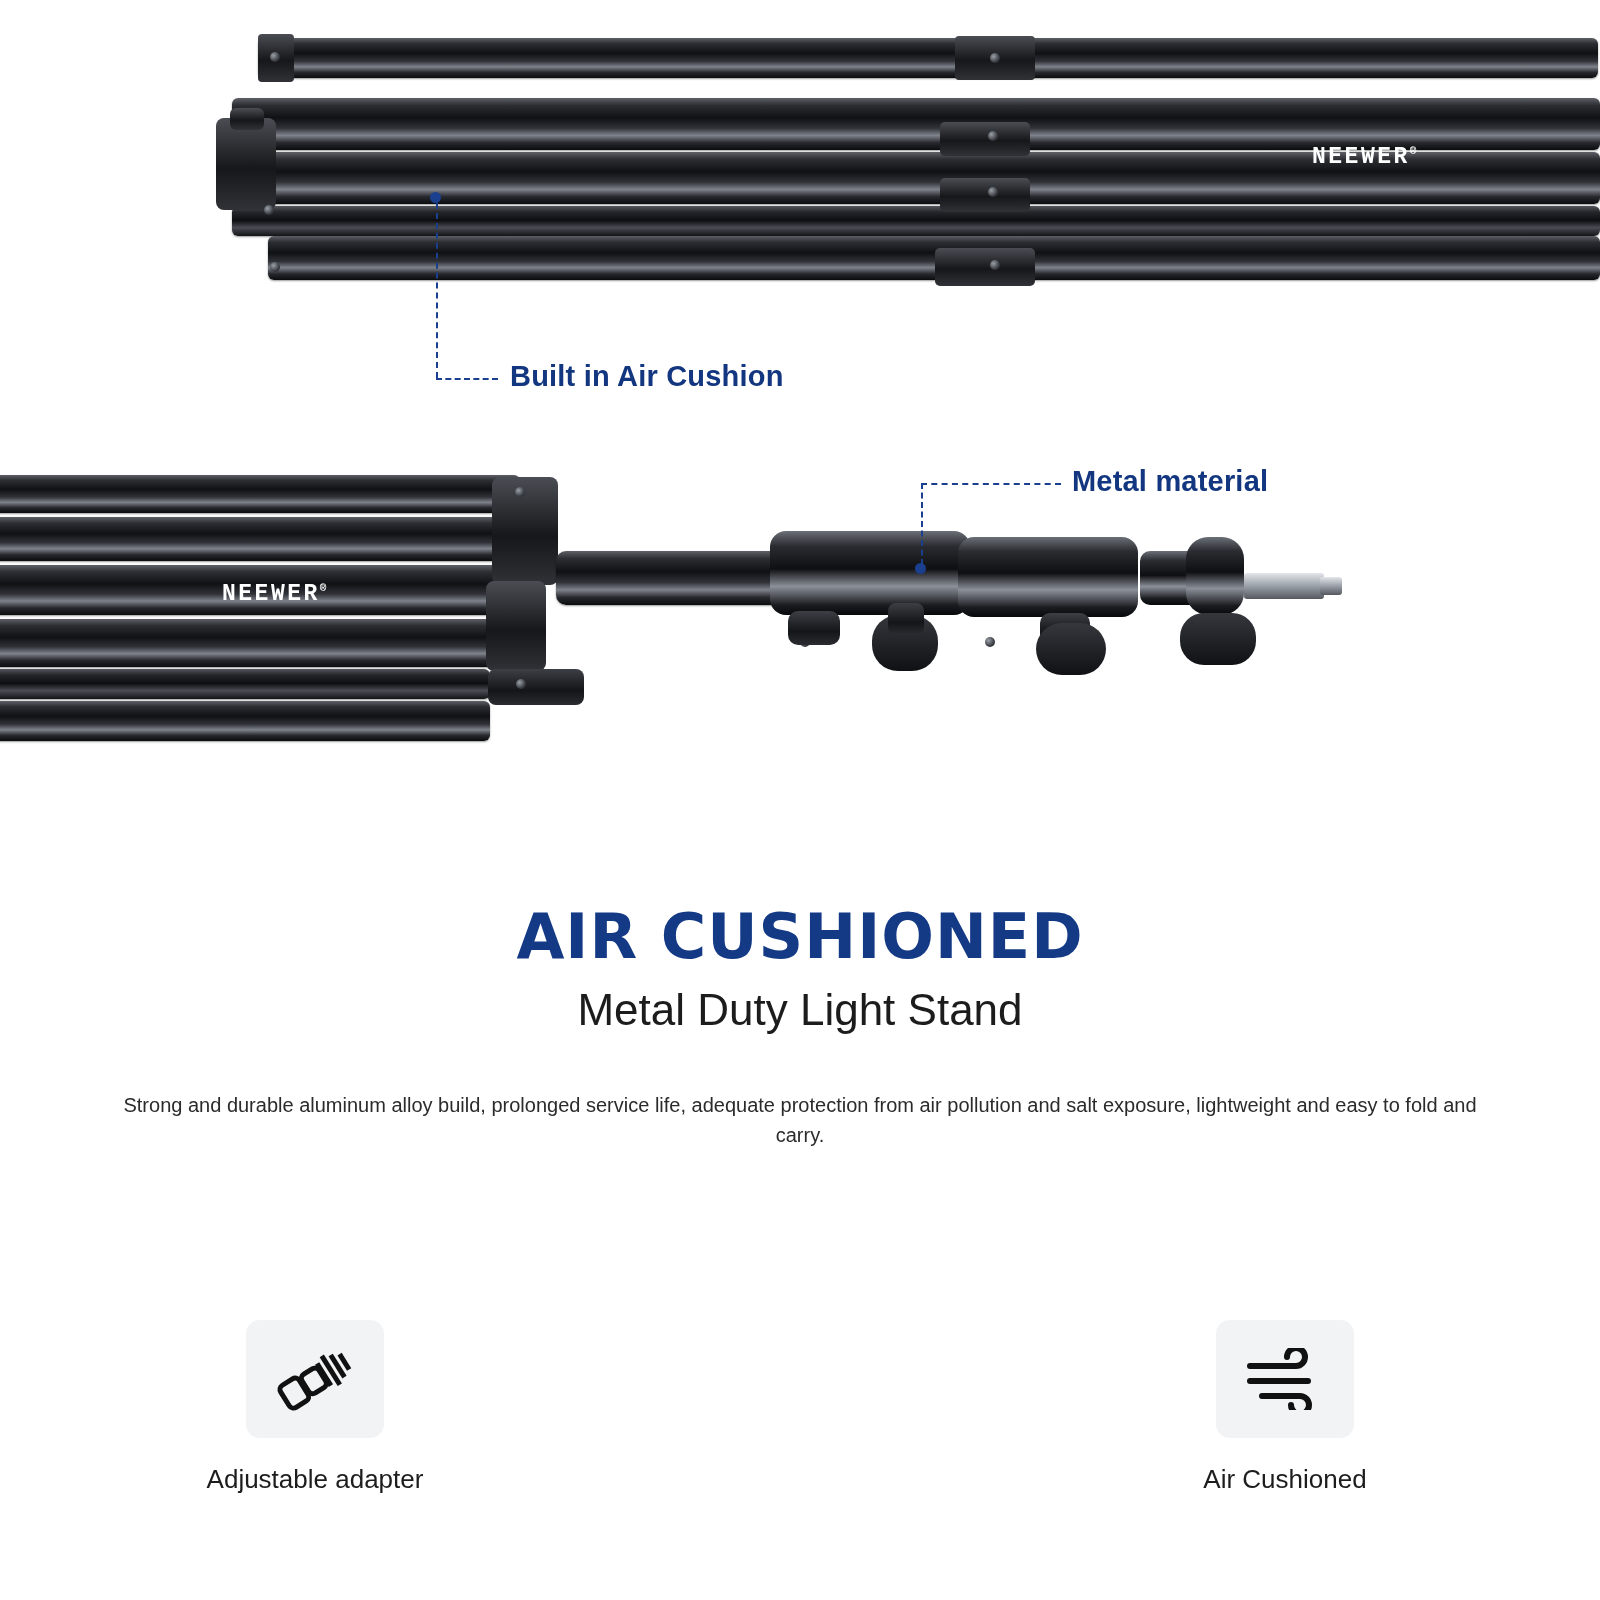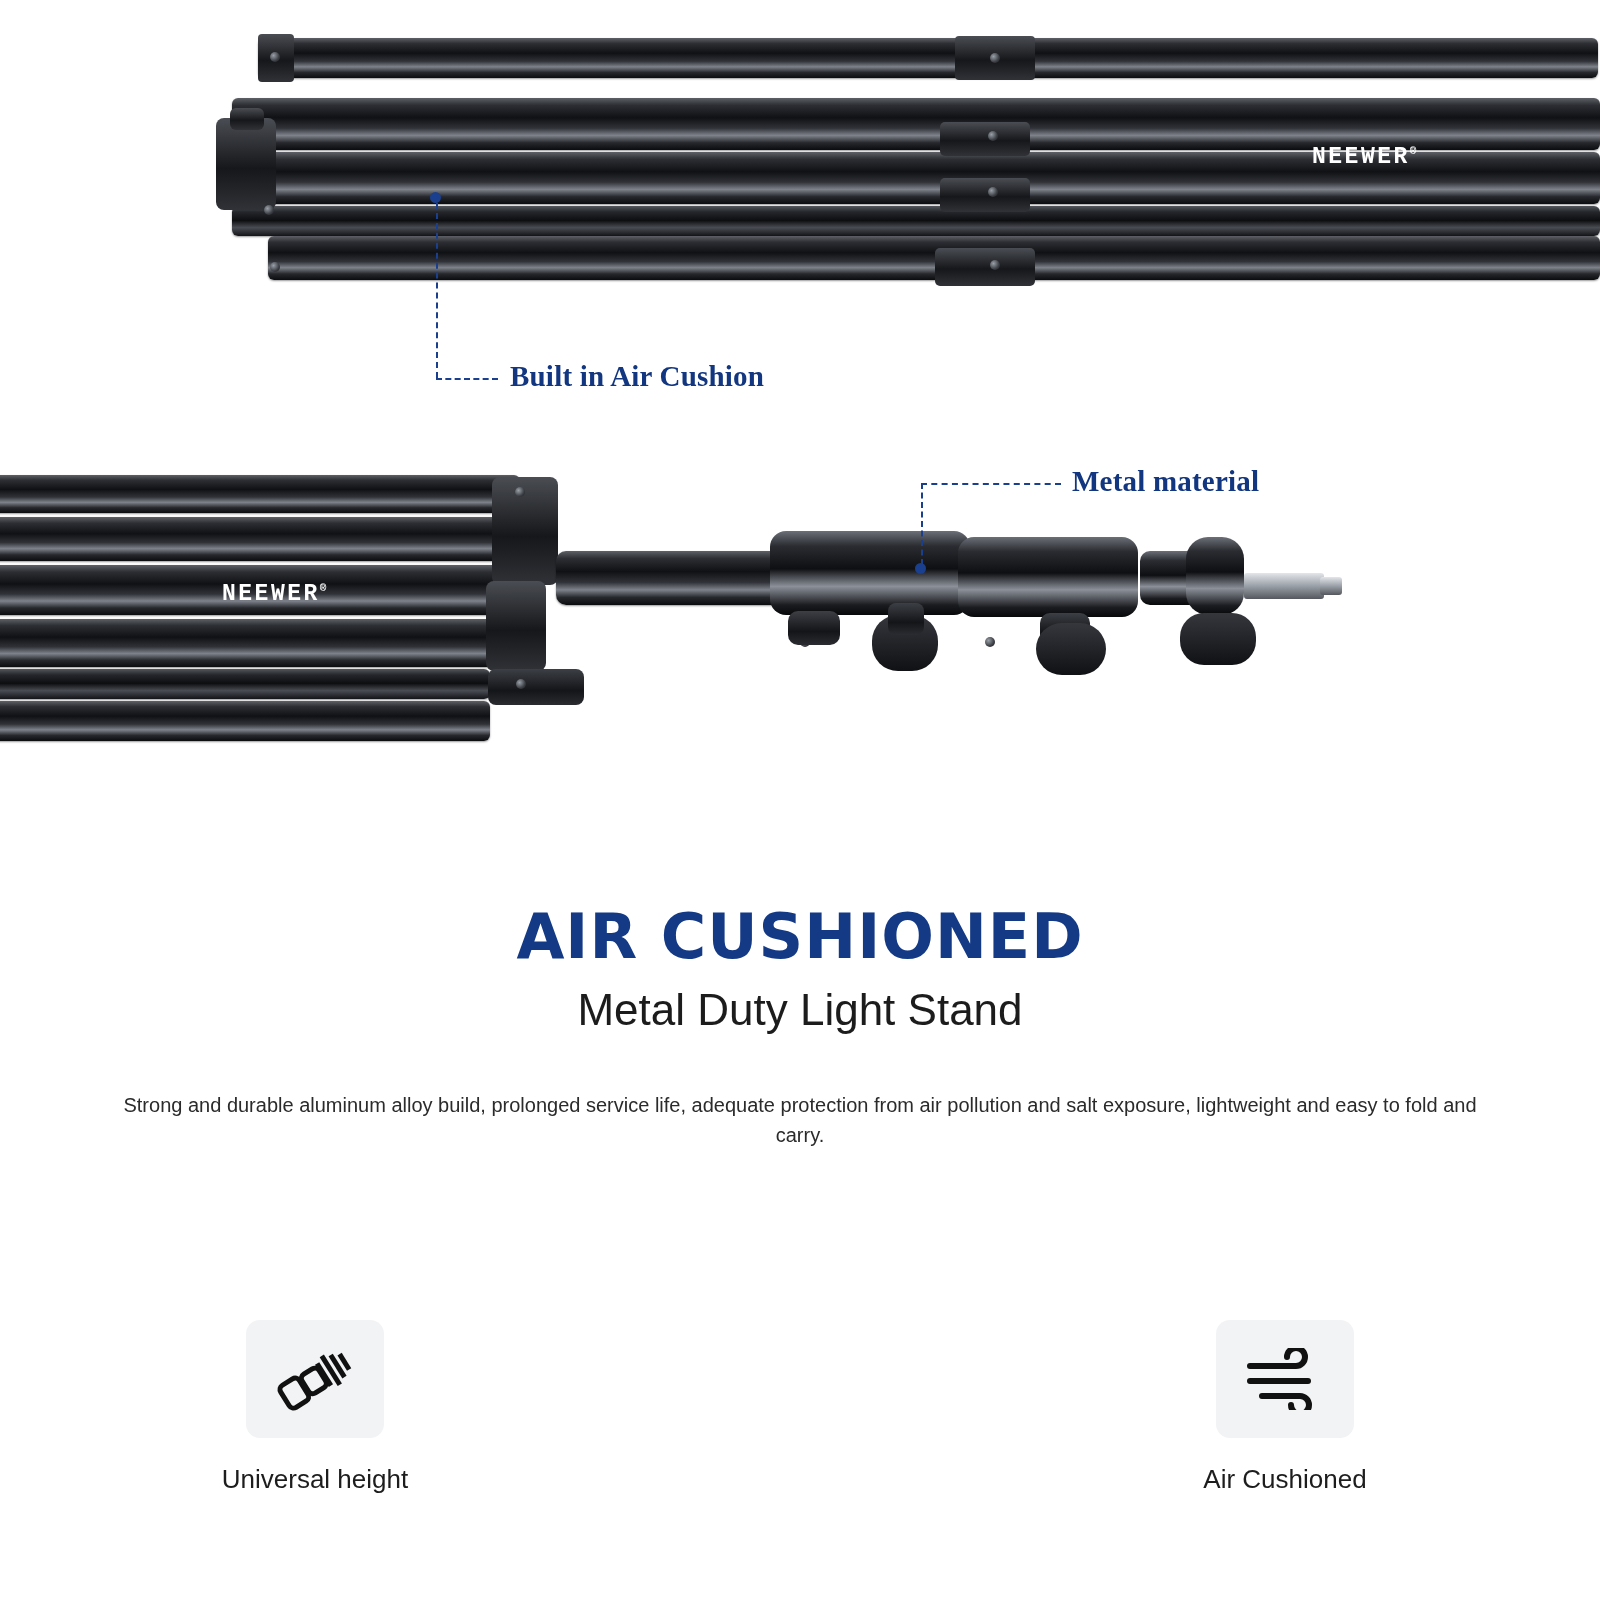--- a/index.html
+++ b/index.html
@@ -61,21 +61,20 @@
     position: absolute;
     border-top: 2px dashed #1a3f8f;
   }
   .callout-label {
     position: absolute;
     color: #12367f;
     font-size: 29px;
     font-weight: 700;
     letter-spacing: .2px;
     white-space: nowrap;
-    font-family: Liberation Serif, serif;
   }
 
   
   .brand {
     position: absolute;
     color: #ffffff;
     font-size: 23px;
     font-weight: 800;
     letter-spacing: 2.5px;
     font-family: Liberation Mono, monospace;
@@ -262,21 +261,21 @@
         <g transform="rotate(-32 42 36)">
           <rect x="6" y="24" width="22" height="26" rx="5" fill="none" stroke="#111" stroke-width="5"></rect>
           <rect x="30" y="26" width="20" height="22" rx="5" fill="none" stroke="#111" stroke-width="5"></rect>
           <line x1="52" y1="24" x2="52" y2="50" stroke="#111" stroke-width="5"></line>
           <line x1="60" y1="20" x2="60" y2="54" stroke="#111" stroke-width="5"></line>
           <line x1="68" y1="24" x2="68" y2="50" stroke="#111" stroke-width="5"></line>
           <line x1="76" y1="28" x2="76" y2="46" stroke="#111" stroke-width="5"></line>
         </g>
       </svg>
     </div>
-    <div class="feature-label">Universal height</div>
+    <div class="feature-label">Adjustable adapter</div>
   </div>
 
   <div class="feature">
     <div class="feature-icon-box">
       <svg width="86" height="62" viewBox="0 0 86 62">
         <path d="M8 18 H54 a9 9 0 1 0 -9 -9" fill="none" stroke="#111" stroke-width="6" stroke-linecap="round"></path>
         <path d="M8 33 H66" fill="none" stroke="#111" stroke-width="6" stroke-linecap="round"></path>
         <path d="M20 48 H58 a9 9 0 1 1 -9 9" fill="none" stroke="#111" stroke-width="6" stroke-linecap="round"></path>
       </svg>
     </div>

